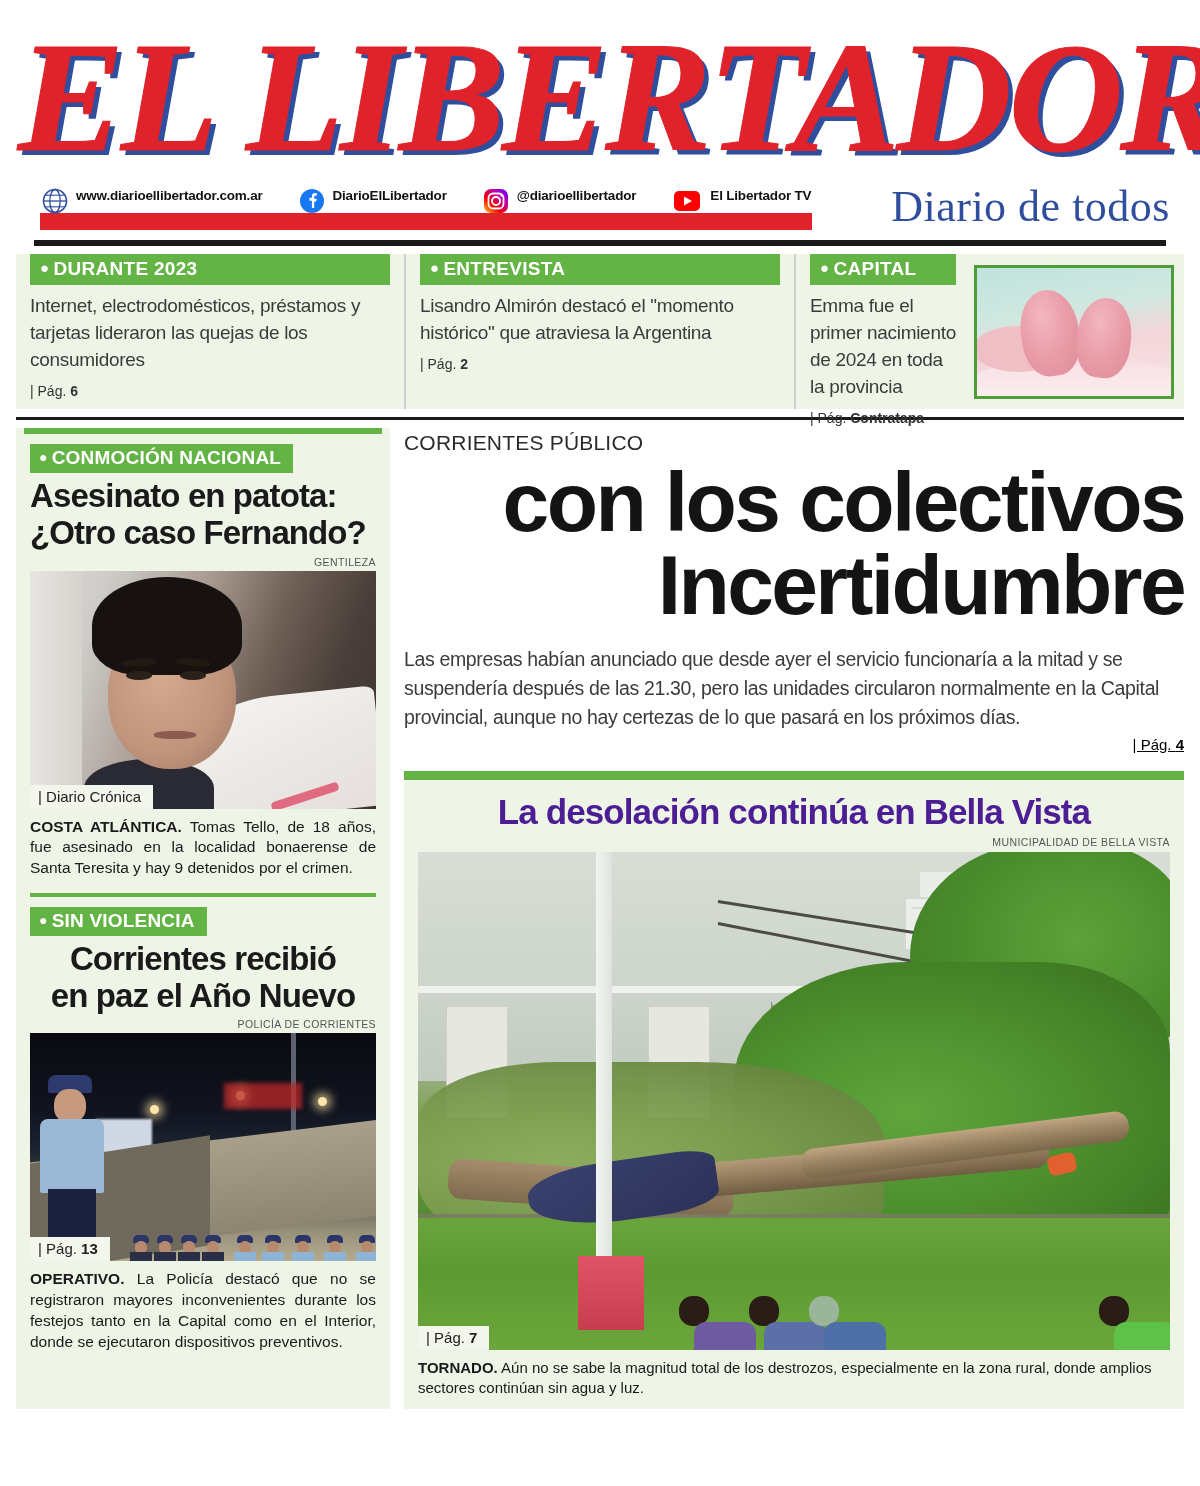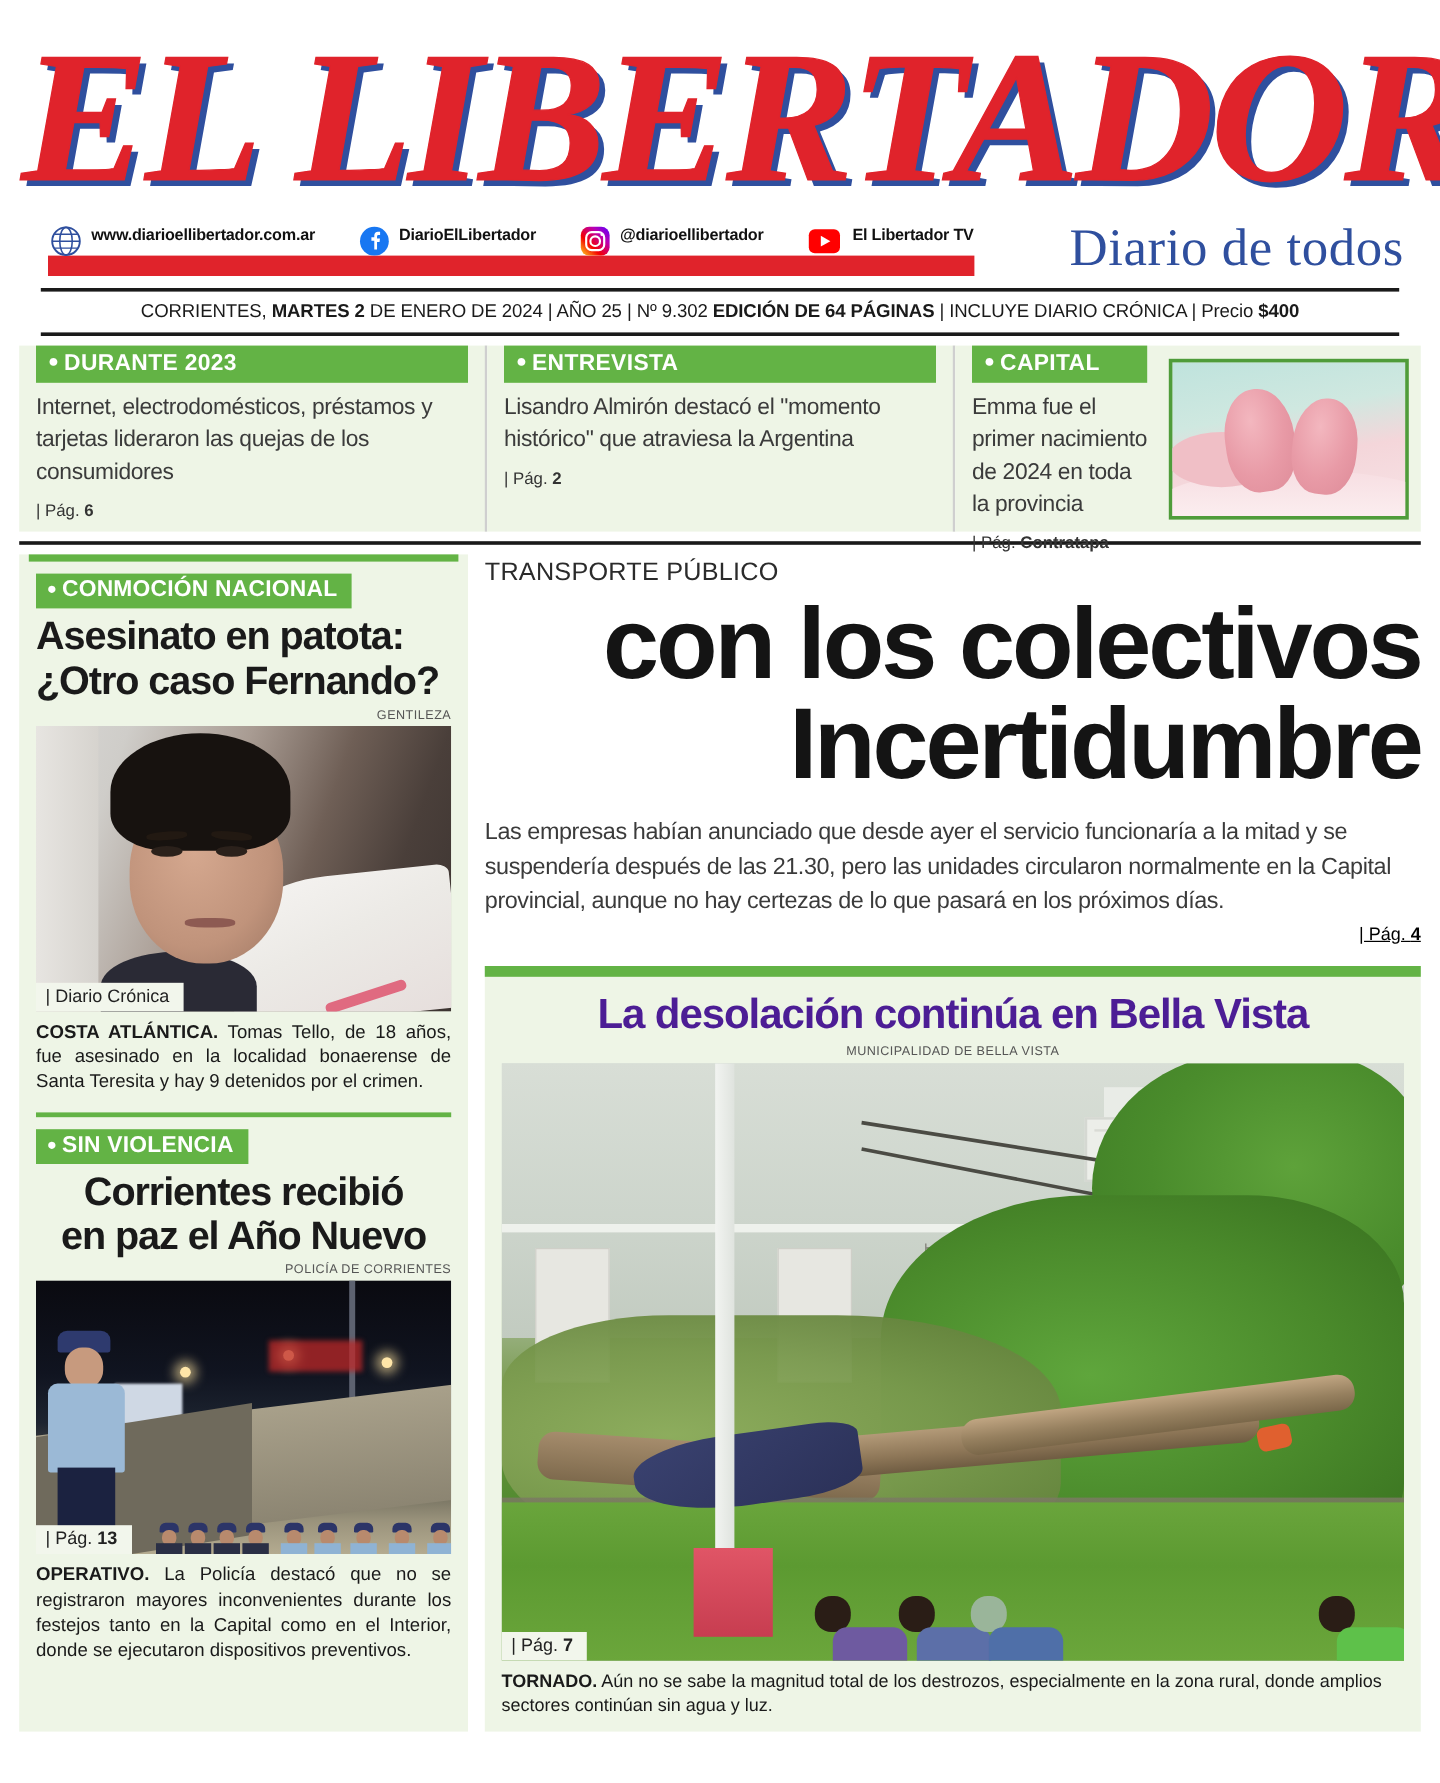--- a/index.html
+++ b/index.html
@@ -386,21 +386,21 @@
   .bv-pad { padding: 0 14px; }
   .bv-head {
     text-align: center;
     font-size: 35px;
     font-weight: bold;
     letter-spacing: -0.9px;
     color: #4c1d95;
     padding: 12px 0 4px 0;
   }
   .bv-credit {
-    text-align: center;
+    text-align: right;
     font-size: 10.5px;
     color: #555;
     letter-spacing: 0.4px;
     margin-bottom: 4px;
   }
 
   .photo-tornado {
     position: relative;
     width: 100%; height: 498px;
     overflow: hidden;
@@ -584,23 +584,20 @@
           <span class="tx">El Libertador TV</span>
         </div>
 
       </div>
 
       <div class="tagline">Diario de todos</div>
     </div>
 
     <div class="rule-top"></div>
 
-    <div class="dateline">
-      <span>CORRIENTES, </span><b>MARTES 2</b><span> DE ENERO DE 2024 | AÑO 25 | Nº 9.302 </span><b>EDICIÓN DE 64 PÁGINAS</b><span> | INCLUYE DIARIO CRÓNICA | Precio </span><b>$400</b>
-    </div>
 
     <div class="rule-under"></div>
   </div>
 
   <div class="teasers">
 
     <div class="teaser">
       <div class="teaser-inner">
         <div class="kicker teaser-full-kicker">
           <span class="dot">●</span><span>DURANTE 2023</span>
@@ -763,21 +760,21 @@
 
         <div class="cap">
           <b>OPERATIVO.</b><span> La Policía destacó que no se registraron mayores inconvenientes durante los festejos tanto en la Capital como en el Interior, donde se ejecutaron dispositivos preventivos.</span>
         </div>
       </div>
     </div>
 
     <div class="right-col-main">
 
       <div>
-        <div class="overline">TRANSPORTE PÚBLICO</div>
+        <div class="overline">CORRIENTES PÚBLICO</div>
         <div class="main-head">
           <div>con los colectivos</div>
           <div>Incertidumbre</div>
         </div>
         <div class="lead">Las empresas habían anunciado que desde ayer el servicio funcionaría a la mitad y se suspendería después de las 21.30, pero las unidades circularon normalmente en la Capital provincial, aunque no hay certezas de lo que pasará en los próximos días.</div>
         <div class="lead-pag"><span>| Pág. </span><b>4</b></div>
       </div>
 
       <div class="bv-block">
         <div class="bv-green-top"></div>

